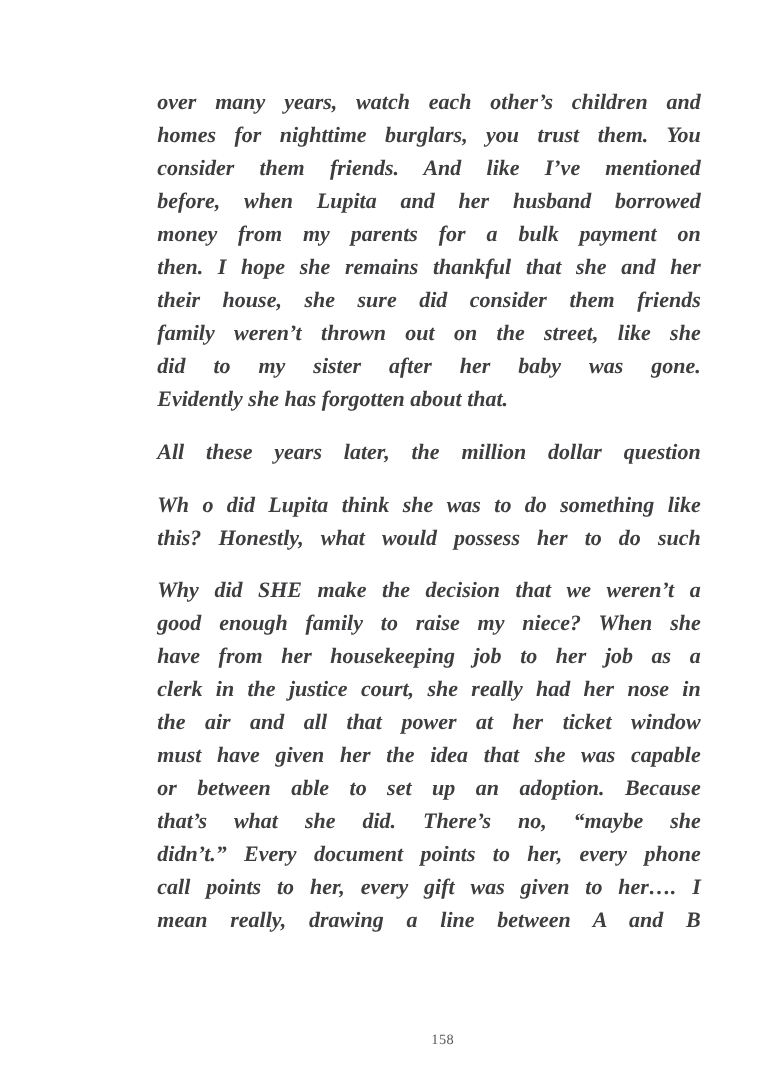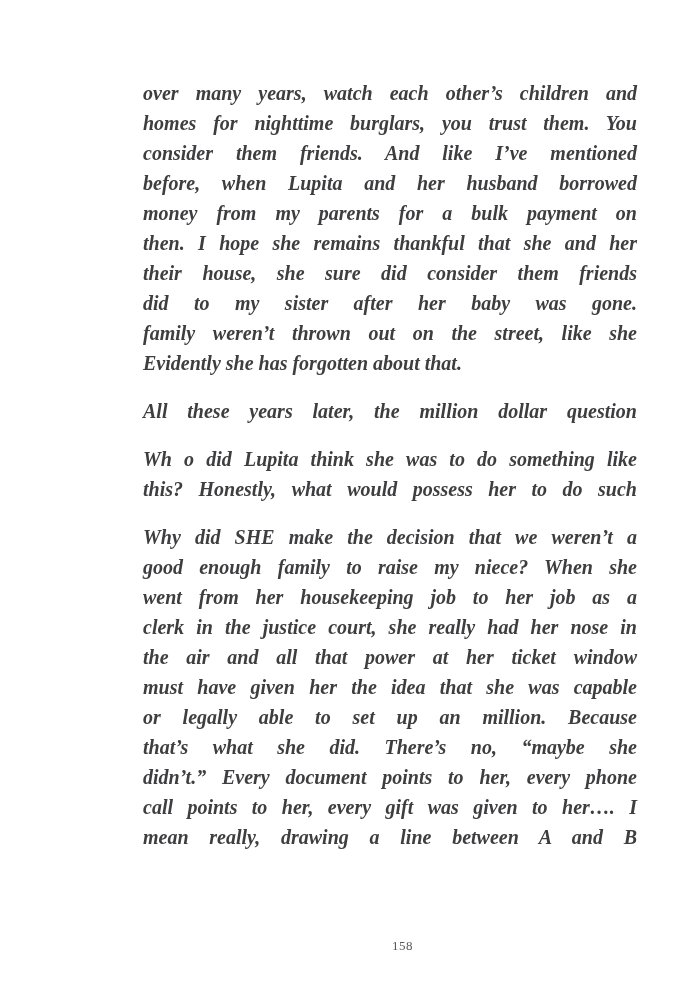--- a/index.html
+++ b/index.html
@@ -61,39 +61,39 @@
 <div class="book-page">
   <div class="text-block">
       <div class="paragraph">
         <div class="line">over many years, watch each other’s children and</div>
         <div class="line">homes for nighttime burglars, you trust them. You</div>
         <div class="line">consider them friends. And like I’ve mentioned</div>
         <div class="line">before, when Lupita and her husband borrowed</div>
         <div class="line">money from my parents for a bulk payment on</div>
         <div class="line">then. I hope she remains thankful that she and her</div>
         <div class="line">their house, she sure did consider them friends</div>
+        <div class="line">family weren’t thrown out on the street, like she</div>
         <div class="line">did to my sister after her baby was gone.</div>
-        <div class="line">family weren’t thrown out on the street, like she</div>
         <div class="line line-last">Evidently she has forgotten about that.</div>
       </div>
       <div class="paragraph">
         <div class="line">All these years later, the million dollar question</div>
       </div>
       <div class="paragraph">
         <div class="line">Wh o did Lupita think she was to do something like</div>
         <div class="line">this? Honestly, what would possess her to do such</div>
       </div>
       <div class="paragraph">
         <div class="line">Why did SHE make the decision that we weren’t a</div>
         <div class="line">good enough family to raise my niece? When she</div>
-        <div class="line">went from her housekeeping job to her job as a</div>
+        <div class="line">have from her housekeeping job to her job as a</div>
         <div class="line">clerk in the justice court, she really had her nose in</div>
         <div class="line">the air and all that power at her ticket window</div>
         <div class="line">must have given her the idea that she was capable</div>
-        <div class="line">or legally able to set up an million. Because</div>
+        <div class="line">or between able to set up an adoption. Because</div>
         <div class="line">that’s what she did. There’s no, “maybe she</div>
         <div class="line">didn’t.” Every document points to her, every phone</div>
         <div class="line">call points to her, every gift was given to her…. I</div>
         <div class="line">mean really, drawing a line between A and B</div>
       </div>
     </div>
   <div class="page-footer">
     <span class="page-number">158</span>
   </div>
 </div>

